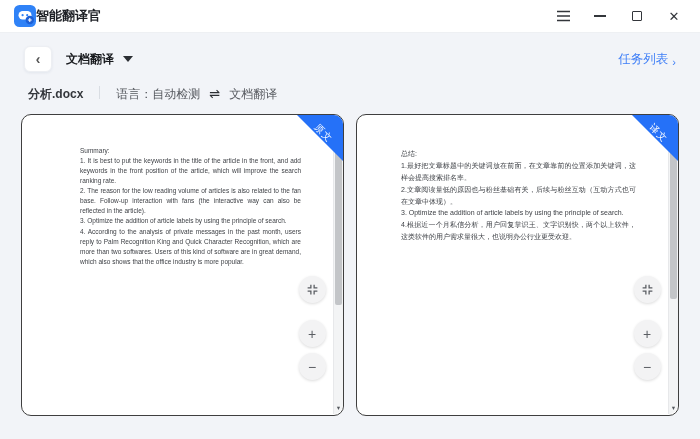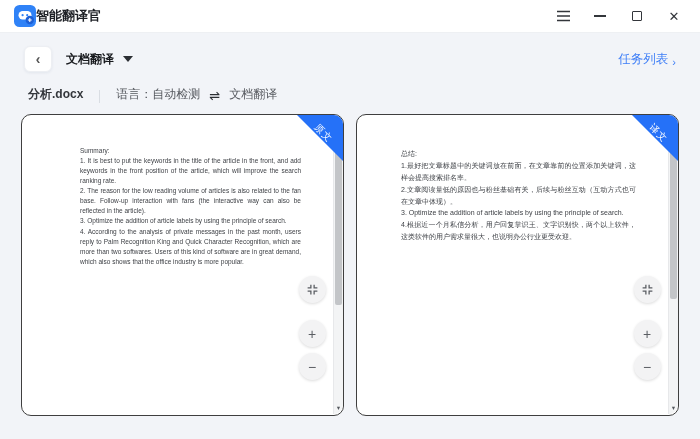--- a/index.html
+++ b/index.html
@@ -40,21 +40,21 @@
     margin-left:9px; width:0; height:0; cursor:pointer;
     border-left:5px solid transparent; border-right:5px solid transparent;
     border-top:6px solid #2b2e33;
   }
   .task-list{
     margin-left:auto; color:var(--link); font-size:12.5px; cursor:pointer;
     display:flex; align-items:flex-end; gap:4px;
   }
   .task-chevron{font-size:11px;}
   
-  .file-row{display:flex; align-items:flex-end; padding:14px 28px 0 28px; font-size:12px;}
+  .file-row{display:flex; align-items:flex-start; padding:14px 28px 0 28px; font-size:12px;}
   .filename{font-weight:bold; color:#33363b;}
   .v-divider{width:1px; height:13px; background:#d9dde3; margin:0 16px;}
   .lang-text{color:#55585e;}
   .swap-icon{color:#2b2e33; margin:0 9px; font-size:13px;}
   
   .panels{display:flex; gap:12px; padding:11px 21px 0 21px; height:313px;}
   .doc-panel{
     position:relative; flex:1; background:#fff;
     border:1px solid var(--panel-border); border-radius:10px;
     height:302px; overflow:hidden;

